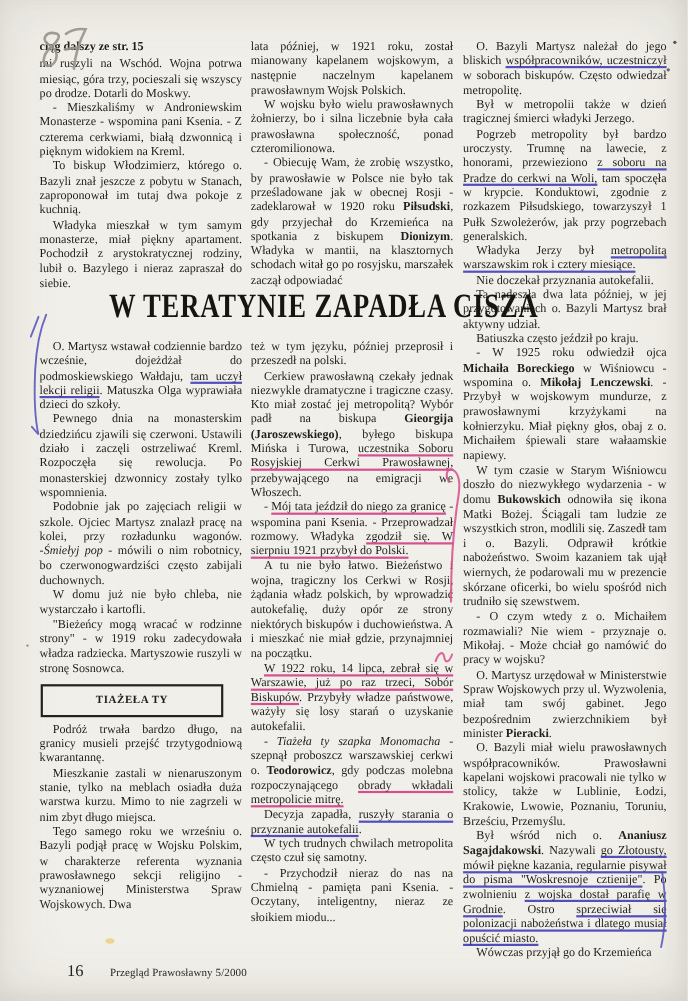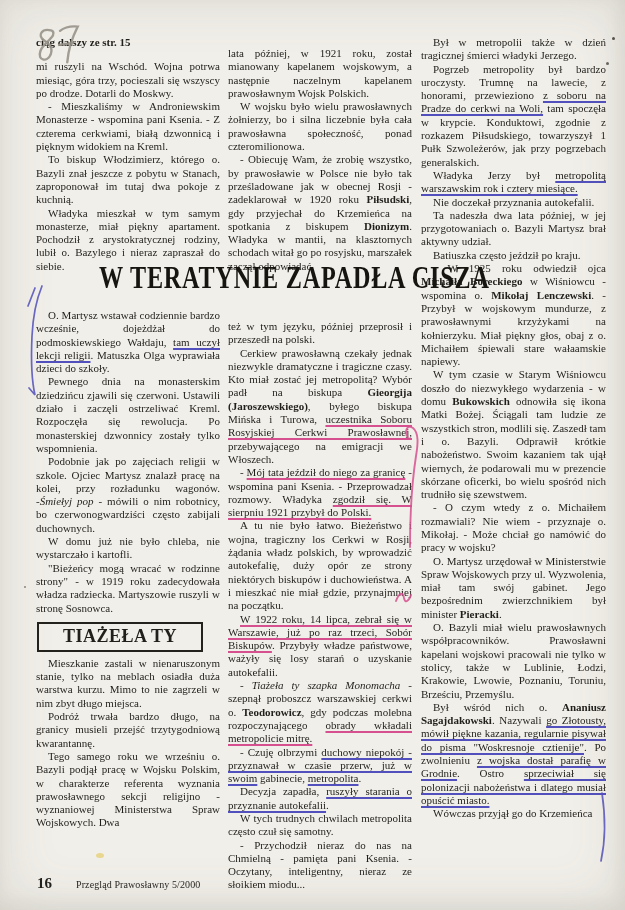--- a/index.html
+++ b/index.html
@@ -12,21 +12,21 @@
   .page::before{
     content:"";position:absolute;inset:0;pointer-events:none;z-index:6;
     box-shadow:inset 0 0 55px rgba(110,104,92,.16), inset -4px -6px 18px rgba(110,104,92,.10);
   }
   .col{
     position:absolute;width:184px;
     font-size:11px;line-height:13.3px;
     text-align:justify;
   }
   .col p{margin:0;text-indent:12px;}
-  .col p.noindent{text-indent:0;margin-top:11px;}
+  .col p.noindent{text-indent:0;}
   .note{font-weight:bold;text-indent:0 !important;margin:0 0 3px 0 !important;font-size:11px;}
   .b{font-weight:bold;}
   .i{font-style:italic;}
   .u-blue,.u-pink{
     text-decoration-line:underline;
     text-decoration-thickness:1.6px;
     text-underline-offset:2px;
     text-decoration-skip-ink:none;
   }
   .u-blue{text-decoration-color:var(--blue-pen);}
@@ -40,25 +40,25 @@
     position:absolute;left:44px;top:260px;width:392px;height:44px;
     text-align:center;white-space:nowrap;z-index:2;
   }
   .headline span{
     display:inline-block;font-weight:bold;font-size:31px;letter-spacing:1px;
     transform:scaleX(.78);transform-origin:center;color:#17150f;
   }
   .subhead-box{
     border:2px solid #24221c;
     margin:7px 17px 5px 1px;padding:4px 2px 5px 2px;
-    text-align:center;font-weight:bold;font-size:18px;line-height:17px;
+    text-align:center;font-weight:bold;font-size:10px;line-height:17px;
     letter-spacing:.5px;text-indent:0;
   }
   .footer{position:absolute;left:37px;top:874px;width:380px;z-index:2;}
-  .footer .pn{font-weight:bold;font-size:15px;margin-right:24px;}
+  .footer .pn{font-weight:normal;font-size:15px;margin-right:24px;margin-left:24px;}
   .footer .jt{font-weight:normal;font-size:10px;letter-spacing:.1px;}
   svg.marks{position:absolute;inset:0;z-index:5;pointer-events:none;}
   .pen-blue{stroke:var(--blue-pen);fill:none;stroke-linecap:round;stroke-width:1.7;opacity:.85;}
   .pen-pink{stroke:var(--pink-pen);fill:none;stroke-linecap:round;stroke-width:1.9;opacity:.85;}
   .pencil{stroke:var(--pencil);fill:none;stroke-linecap:round;stroke-width:2.4;opacity:.9;}
   .speck{position:absolute;border-radius:50%;z-index:4;}
 </style>
 </head>
 <body>
 
@@ -91,43 +91,43 @@
         <p><span>O. Martysz wstawał codziennie bardzo wcześnie, dojeżdżał do podmoskiewskiego Wałdaju, </span><span class="u-blue">tam uczył lekcji religii</span><span>. Matuszka Olga wyprawiała dzieci do szkoły.</span></p>
         <p><span>Pewnego dnia na monasterskim dziedzińcu zjawili się czerwoni. Ustawili działo i zaczęli ostrzeliwać Kreml. Rozpoczęła się rewolucja. Po monasterskiej dzwonnicy zostały tylko wspomnienia.</span></p>
         <p><span>Podobnie jak po zajęciach religii w szkole. Ojciec Martysz znalazł pracę na kolei, przy rozładunku wagonów. -</span><span class="i">Śmiełyj pop</span><span> - mówili o nim robotnicy, bo czerwonogwardziści często zabijali duchownych.</span></p>
         <p><span>W domu już nie było chleba, nie wystarczało i kartofli.</span></p>
         <p><span>"Bieżeńcy mogą wracać w rodzinne strony" - w 1919 roku zadecydowała władza radziecka. Martyszowie ruszyli w stronę Sosnowca.</span></p>
       </div>
     <div class="subhead-box">
       <div>TIAŻEŁA TY</div>
     </div>
     <div>
+        <p><span>Podróż trwała bardzo długo, na granicy musieli przejść trzytygodniową kwarantannę.</span></p>
         <p><span>Mieszkanie zastali w nienaruszonym stanie, tylko na meblach osiadła duża warstwa kurzu. Mimo to nie zagrzeli w nim zbyt długo miejsca.</span></p>
-        <p><span>Podróż trwała bardzo długo, na granicy musieli przejść trzytygodniową kwarantannę.</span></p>
         <p><span>Tego samego roku we wrześniu o. Bazyli podjął pracę w Wojsku Polskim, w charakterze referenta wyznania prawosławnego sekcji religijno - wyznaniowej Ministerstwa Spraw Wojskowych. Dwa</span></p>
       </div>
   </div>
 
   <div id="col2mid" class="col">
     <div>
         <p class="noindent"><span>też w tym języku, później przeprosił i przeszedł na polski.</span></p>
         <p><span>Cerkiew prawosławną czekały jednak niezwykle dramatyczne i tragiczne czasy. Kto miał zostać jej metropolitą? Wybór padł na biskupa </span><span class="b">Gieorgija (Jaroszewskiego)</span><span>, byłego biskupa Mińska i Turowa, </span><span class="u-pink">uczestnika Soboru Rosyjskiej Cerkwi Prawosławnej,</span><span> przebywającego na emigracji we Włoszech.</span></p>
         <p><span>- </span><span class="u-pink">Mój tata jeździł do niego za granicę</span><span> - wspomina pani Ksenia. - Przeprowadzał rozmowy. Władyka </span><span class="u-pink">zgodził się. W sierpniu 1921 przybył do Polski.</span></p>
         <p><span>A tu nie było łatwo. Bieżeństwo i wojna, tragiczny los Cerkwi w Rosji, żądania władz polskich, by wprowadzić autokefalię, duży opór ze strony niektórych biskupów i duchowieństwa. A i mieszkać nie miał gdzie, przynajmniej na początku.</span></p>
         <p><span class="u-pink">W 1922 roku, 14 lipca, zebrał się w Warszawie, już po raz trzeci, Sobór Biskupów</span><span>. Przybyły władze państwowe, ważyły się losy starań o uzyskanie autokefalii.</span></p>
         <p><span>- </span><span class="i">Tiażeła ty szapka Monomacha</span><span> - szepnął proboszcz warszawskiej cerkwi o. </span><span class="b">Teodorowicz</span><span>, gdy podczas molebna rozpoczynającego </span><span class="u-pink">obrady wkładali metropolicie mitrę.</span></p>
-        <p><span>- Czuję olbrzymi </span><span class="u-blue">duchowy niepokój - przyznawał w czasie przerw, już w swoim</span><span> gabinecie, </span><span class="u-blue">metropolita</span><span>.</span></p>
         <p><span>Decyzja zapadła, </span><span class="u-blue">ruszyły starania o przyznanie autokefalii</span><span>.</span></p>
         <p><span>W tych trudnych chwilach metropolita często czuł się samotny.</span></p>
         <p><span>- Przychodził nieraz do nas na Chmielną - pamięta pani Ksenia. - Oczytany, inteligentny, nieraz ze słoikiem miodu...</span></p>
       </div>
   </div>
 
   <div id="col3" class="col">
     <div>
+        <p><span>O. Bazyli Martysz należał do jego bliskich </span><span class="u-blue">współpracowników, uczestniczył</span><span> w soborach biskupów. Często odwiedzał metropolitę.</span></p>
         <p><span>Był w metropolii także w dzień tragicznej śmierci władyki Jerzego.</span></p>
         <p><span>Pogrzeb metropolity był bardzo uroczysty. Trumnę na lawecie, z honorami, przewieziono </span><span class="u-blue">z soboru na Pradze do cerkwi na Woli,</span><span> tam spoczęła w krypcie. Konduktowi, zgodnie z rozkazem Piłsudskiego, towarzyszył 1 Pułk Szwoleżerów, jak przy pogrzebach generalskich.</span></p>
         <p><span>Władyka Jerzy był </span><span class="u-blue">metropolitą warszawskim rok i cztery miesiące.</span></p>
         <p><span>Nie doczekał przyznania autokefalii.</span></p>
         <p><span>Ta nadeszła dwa lata później, w jej przygotowaniach o. Bazyli Martysz brał aktywny udział.</span></p>
         <p><span>Batiuszka często jeździł po kraju.</span></p>
         <p><span>- W 1925 roku odwiedził ojca </span><span class="b">Michaiła Boreckiego</span><span> w Wiśniowcu - wspomina o. </span><span class="b">Mikołaj Lenczewski</span><span>. - Przybył w wojskowym mundurze, z prawosławnymi krzyżykami na kołnierzyku. Miał piękny głos, obaj z o. Michaiłem śpiewali stare wałaamskie napiewy.</span></p>
         <p><span>W tym czasie w Starym Wiśniowcu doszło do niezwykłego wydarzenia - w domu </span><span class="b">Bukowskich</span><span> odnowiła się ikona Matki Bożej. Ściągali tam ludzie ze wszystkich stron, modlili się. Zaszedł tam i o. Bazyli. Odprawił krótkie nabożeństwo. Swoim kazaniem tak ujął wiernych, że podarowali mu w prezencie skórzane oficerki, bo wielu spośród nich trudniło się szewstwem.</span></p>
         <p><span>- O czym wtedy z o. Michaiłem rozmawiali? Nie wiem - przyznaje o. Mikołaj. - Może chciał go namówić do pracy w wojsku?</span></p>
         <p><span>O. Martysz urzędował w Ministerstwie Spraw Wojskowych przy ul. Wyzwolenia, miał tam swój gabinet. Jego bezpośrednim zwierzchnikiem był minister </span><span class="b">Pieracki</span><span>.</span></p>

